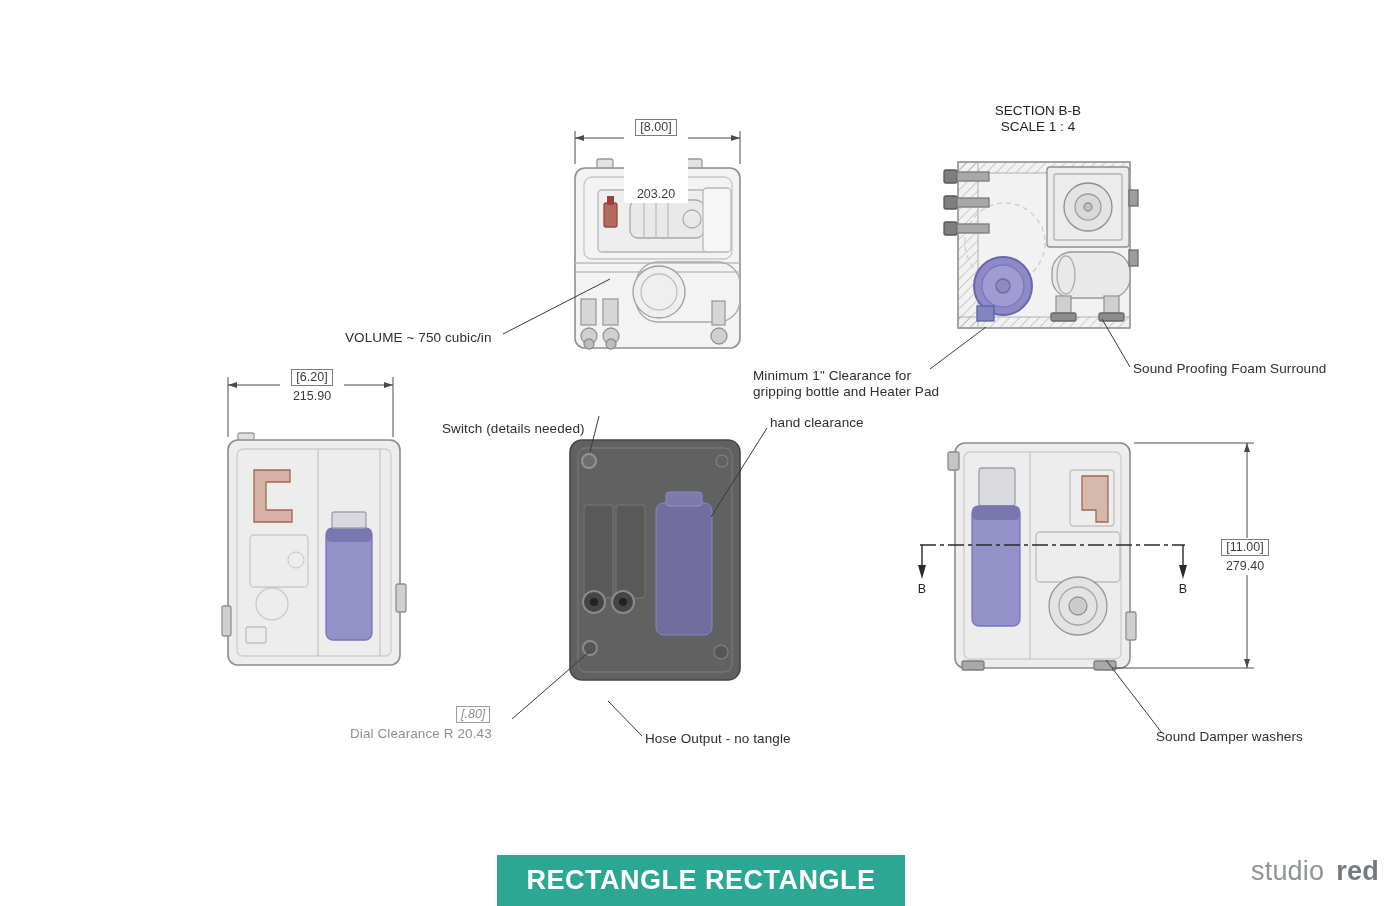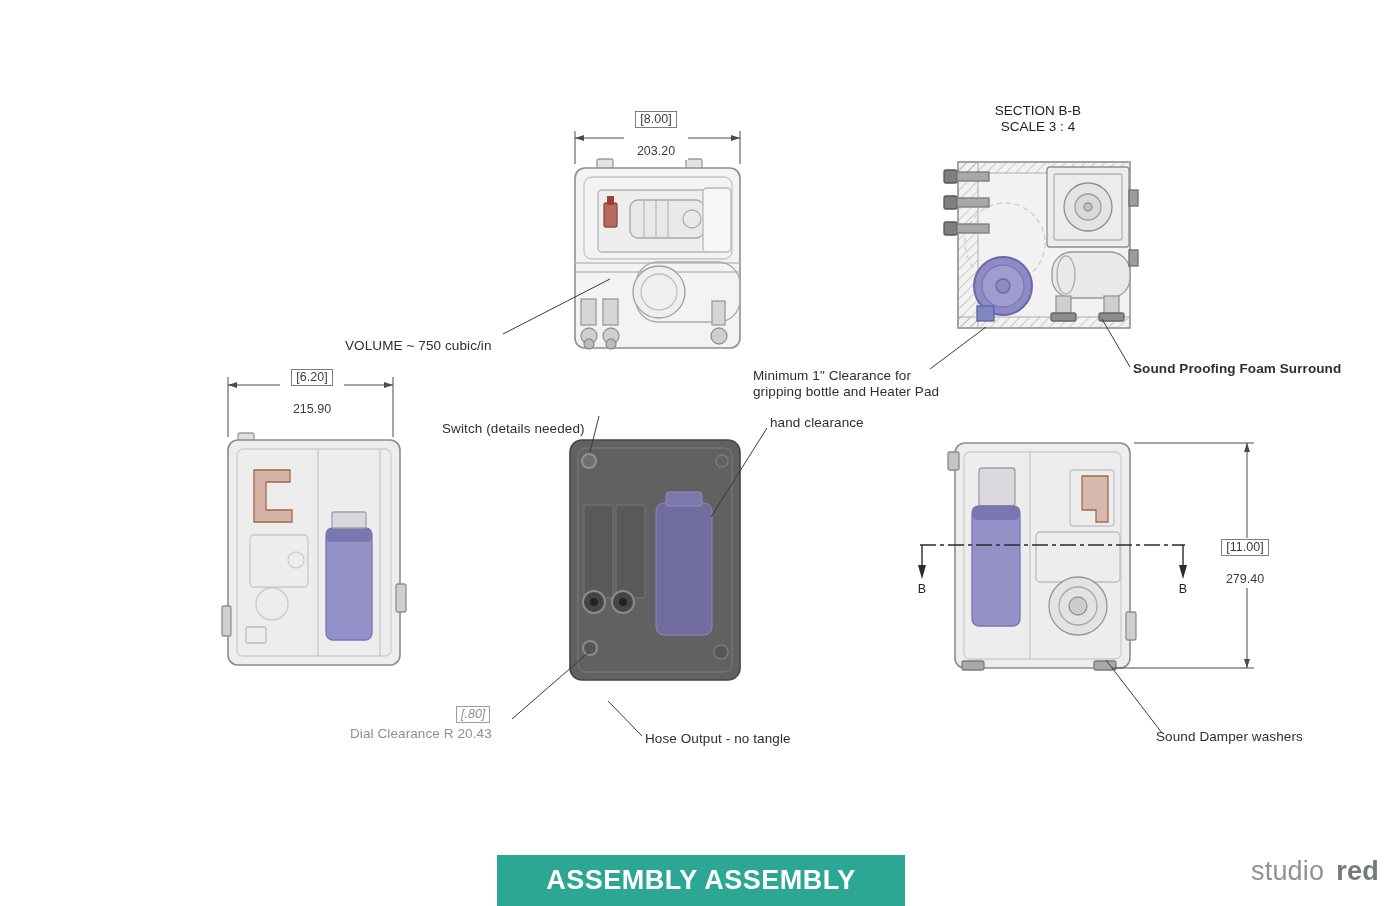--- a/index.html
+++ b/index.html
@@ -40,21 +40,21 @@
   }
   .ref-box {
     display: inline-block;
     border: 1px solid #7d7d7d;
     padding: 0 4px;
     font-size: 12.5px; line-height: 15px;
     color: #3c3c3c;
     background: #fff;
   }
   .ref-box.gray { border-color: #9c9c9c; color: #8f8f8f; font-style: italic; }
-  .dim-mm { font-size: 12.5px; line-height: 15px; color: #3c3c3c; margin-top: 16px; }
+  .dim-mm { font-size: 12.5px; line-height: 15px; color: #3c3c3c; margin-top: 3px; }
 
   .b-marker {
     position: absolute;
     width: 16px; text-align: center;
     font-size: 12.5px; color: #222; font-weight: 400;
   }
 
   .banner {
     position: absolute;
     left: 497px; top: 855px; width: 408px; height: 51px;
@@ -235,62 +235,62 @@
       <line x1="599" y1="416" x2="590" y2="452"></line>
       <line x1="767" y1="428" x2="711" y2="517"></line>
       <line x1="512" y1="719" x2="589" y2="652"></line>
       <line x1="642" y1="736" x2="608" y2="701"></line>
       <line x1="1162" y1="733" x2="1106" y2="660"></line>
     </g>
   </svg>
 
   <div class="section-title">
     <div>SECTION B-B</div>
-    <div>SCALE 3 : 4</div>
-  </div>
-
-  <div class="label" style="left:345px; top:330px;margin-top:8px;">VOLUME ~ 750 cubic/in</div>
+    <div>SCALE 1 : 4</div>
+  </div>
+
+  <div class="label" style="left:345px; top:330px;">VOLUME ~ 750 cubic/in</div>
 
   <div class="label" style="left:753px; top:368px;">
     <div>Minimum 1" Clearance for</div>
     <div>gripping bottle and Heater Pad</div>
   </div>
 
-  <div class="label" style="left:1133px; top:361px;font-weight:bold;">Sound Proofing Foam Surround</div>
+  <div class="label" style="left:1133px; top:361px;">Sound Proofing Foam Surround</div>
 
   <div class="label" style="left:442px; top:401px;margin-top:20px;">Switch (details needed)</div>
 
   <div class="label" style="left:770px; top:415px;">hand clearance</div>
 
   <span class="ref-box gray" style="position:absolute; left:456px; top:706px;">[.80]</span>
   <div class="label gray" style="left:350px; top:726px;">Dial Clearance R 20.43</div>
 
   <div class="label" style="left:645px; top:731px;">Hose Output - no tangle</div>
 
   <div class="label" style="left:1140px; top:729px;margin-left:16px;">Sound Damper washers</div>
 
-  <div class="dim-label" style="left:624px; top:110px; width:60px;">
+  <div class="dim-label" style="left:624px; top:118px; width:60px;gap:48px;">
     <span class="ref-box">[8.00]</span>
     <span class="dim-mm">203.20</span>
   </div>
 
   <div class="dim-label" style="left:280px; top:368px; width:60px;">
     <span class="ref-box">[6.20]</span>
     <span class="dim-mm">215.90</span>
   </div>
 
   <div class="dim-label" style="left:1211px; top:538px; width:64px;">
     <span class="ref-box">[11.00]</span>
     <span class="dim-mm">279.40</span>
   </div>
 
   <div class="b-marker" style="left:914px; top:582px;">B</div>
   <div class="b-marker" style="left:1175px; top:582px;">B</div>
 
   <div class="banner">
-    <span>ASSEMBLY ASSEMBLY</span>
+    <span>RECTANGLE RECTANGLE</span>
   </div>
 
   <div class="logo">
     <span>studio</span><span class="logo-bold">red</span>
   </div>
 
 </div>
 
 </body></html>

